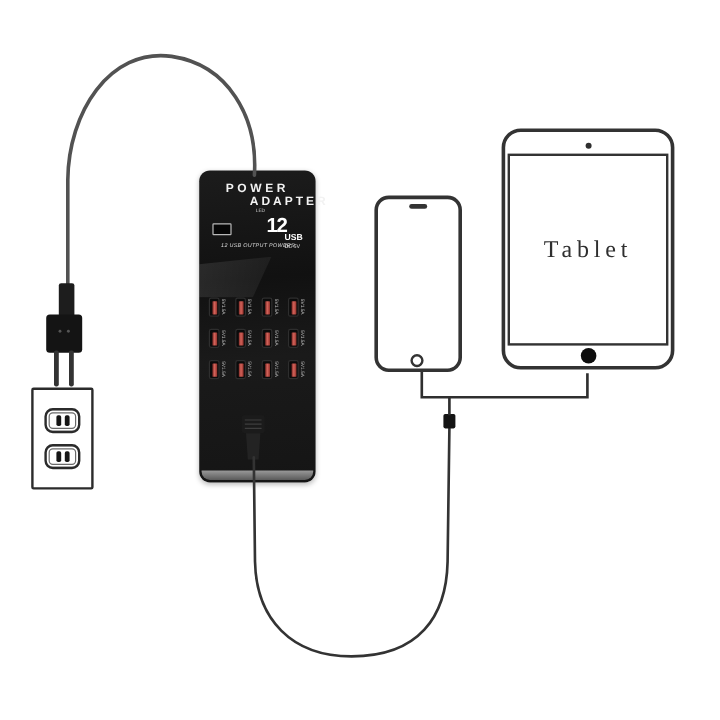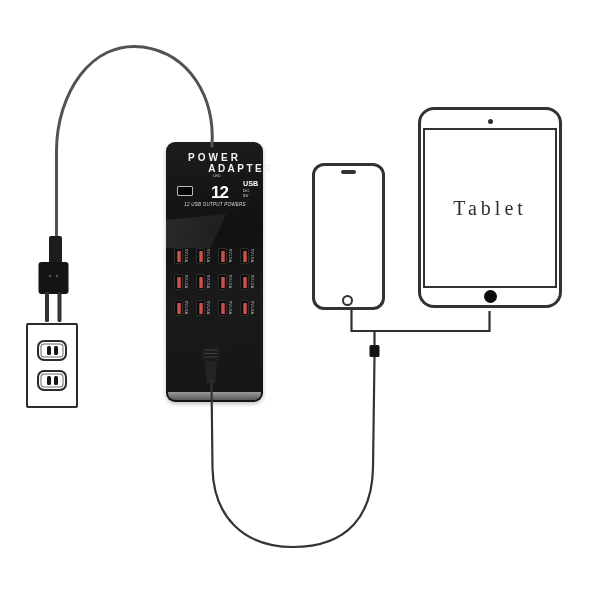--- a/index.html
+++ b/index.html
@@ -20,21 +20,21 @@
            background:linear-gradient(175deg,#1c1c1c 0%,#111 35%,#1a1a1a 60%,#151515 100%);
            box-shadow:0 2px 4px rgba(0,0,0,.25);}
   .brand1{position:absolute;top:10px;left:0;width:100%;text-align:center;color:#f2f2f2;
           font-size:10px;font-weight:bold;letter-spacing:3px;}
   .brand2{position:absolute;top:21px;left:11px;width:100%;text-align:right;text-indent:10px;
           color:#f2f2f2;font-size:10px;font-weight:bold;letter-spacing:2.5px;}
   .ledlbl{position:absolute;top:31px;left:0;width:100%;text-align:center;text-indent:10px;
           color:#cfcfcf;font-size:8px;transform:scale(.5);transform-origin:center top;}
   .ledwin{position:absolute;left:11px;top:44px;width:14px;height:8px;background:#060606;
           border:1px solid #b9b9b9;border-radius:1px;}
-  .logo{position:absolute;left:45px;top:39px;display:flex;align-items:center;color:#fff;}
+  .logo{position:absolute;left:56px;top:39px;display:flex;align-items:flex-start;color:#fff;flex-direction:column;}
   .logo-num{font-size:17px;font-weight:bold;line-height:14px;letter-spacing:-1px;}
   .logo-col{display:flex;flex-direction:column;margin-left:15px;}
   .logo-usb{font-size:8px;font-weight:bold;line-height:8px;transform:scale(.9);transform-origin:left top;}
   .logo-dc{font-size:8px;line-height:8px;transform:scale(.55);transform-origin:left top;color:#e0e0e0;}
   .caption{position:absolute;top:60px;left:50%;white-space:nowrap;color:#dedede;
            font-size:9px;font-style:italic;letter-spacing:.5px;
            transform:translateX(-50%) scale(.5);transform-origin:center top;}
   .gloss{position:absolute;left:0;top:72px;width:100%;height:34px;
          background:linear-gradient(100deg,rgba(255,255,255,.10),rgba(255,255,255,.02));
          clip-path:polygon(0 18%,62% 0%,46% 100%,0% 100%);}

